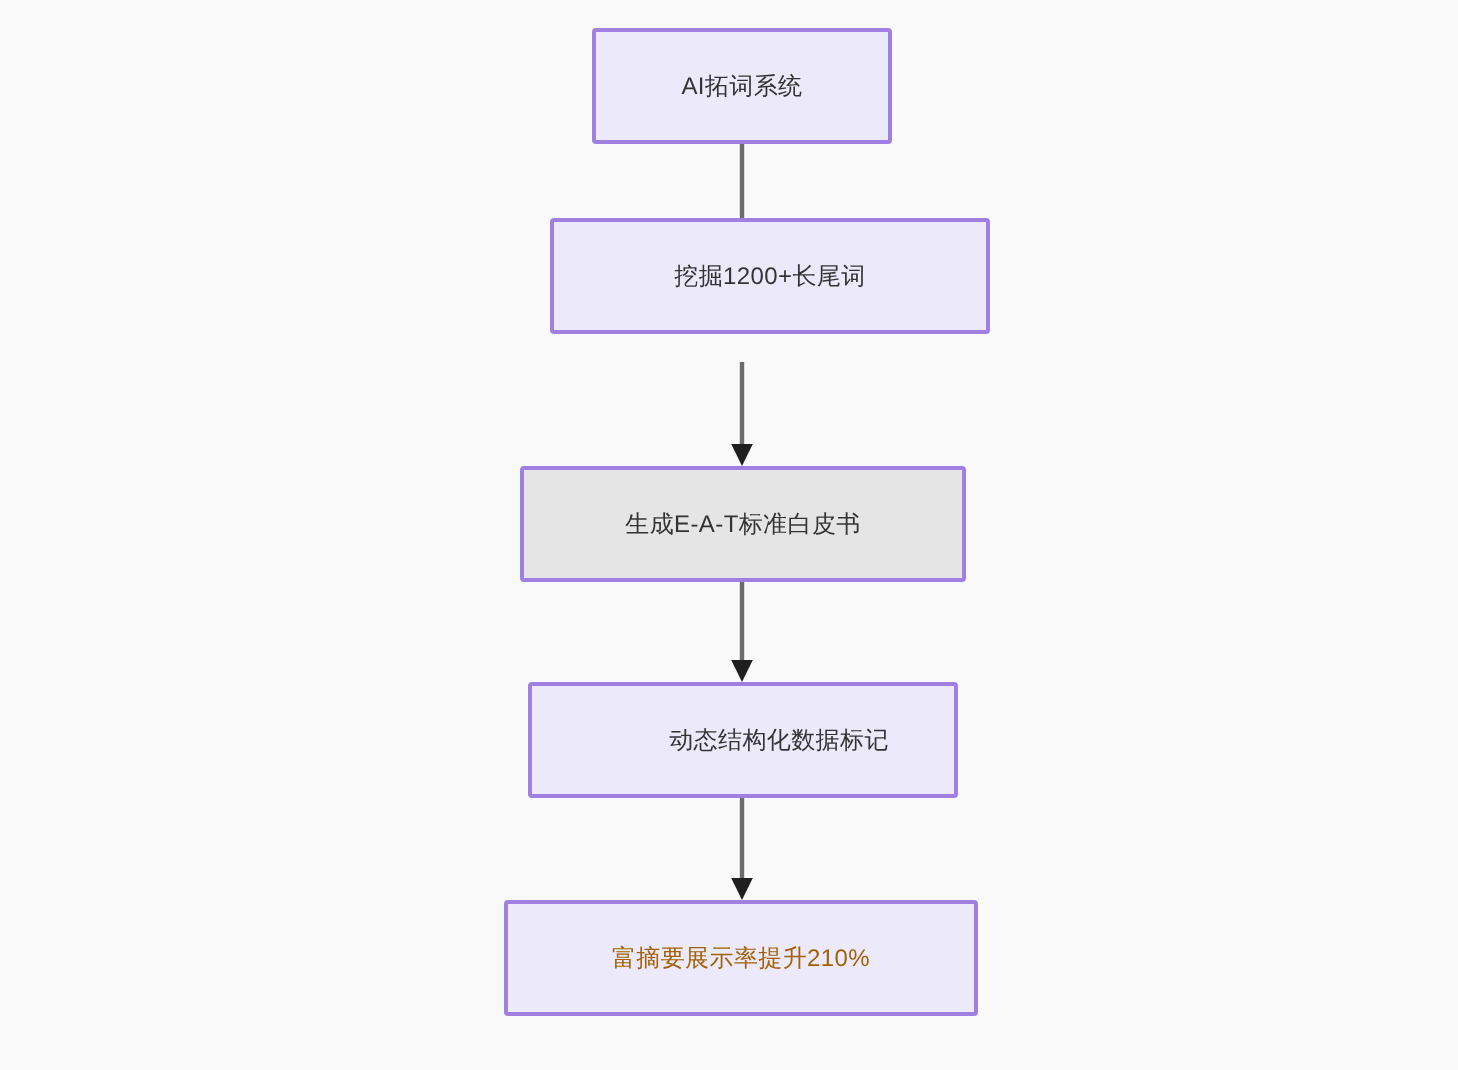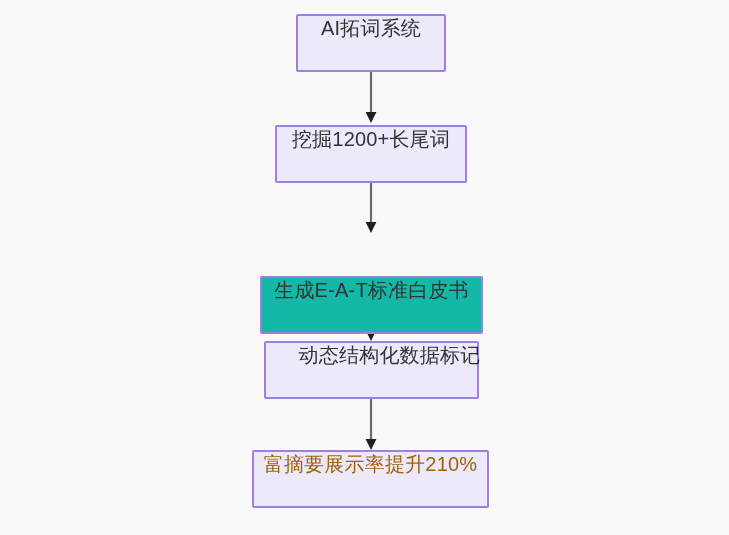--- a/index.html
+++ b/index.html
@@ -18,24 +18,24 @@
     width: 729px;
     height: 535px;
   }
   .node {
     position: absolute;
     box-sizing: border-box;
     background: #ece9fb;
     border: 2px solid #9f7fe0;
     border-radius: 2px;
     display: flex;
-    align-items: flex-start;
+    align-items: center;
     justify-content: center;
     color: #333333;
-    font-size: 20px;
+    font-size: 12px;
     line-height: 1.2;
     letter-spacing: 0.2px;
     white-space: nowrap;
   }
   .connector {
     position: absolute;
     width: 16px;
     pointer-events: none;
   }
   .connector svg {
@@ -73,25 +73,25 @@
     <svg width="16" height="51" viewBox="0 0 16 51">
       <line x1="8" y1="0" x2="8" y2="43" stroke="#6b6b6b" stroke-width="2.2"></line>
       <polygon points="8,51 2.6,40 13.4,40" fill="#1f1f1f"></polygon>
     </svg>
   </div>
 
   <div class="node" id="node-box-0" style="left: 296px; top: 14px; width: 150px; height: 58px; background: rgb(236, 233, 251); border-color: rgb(159, 127, 224); color: rgb(51, 51, 51);">
     <span>AI拓词系统</span>
   </div>
 
-  <div class="node" id="node-box-1" style="left: 275px; top: 125px; width: 192px; height: 58px; background: rgb(236, 233, 251); border-color: rgb(159, 127, 224); color: rgb(51, 51, 51);">
+  <div class="node" id="node-box-1" style="left: 275px; top: 109px; width: 220px; height: 58px; background: rgb(236, 233, 251); border-color: rgb(159, 127, 224); color: rgb(51, 51, 51);">
     <span>挖掘1200+长尾词</span>
   </div>
 
-  <div class="node" id="node-box-2" style="left: 260px; top: 233px; width: 223px; height: 58px; background: #14b8a6; border-color: rgb(159, 127, 224); color: rgb(51, 51, 51); margin-top: 43px;">
+  <div class="node" id="node-box-2" style="left: 260px; top: 233px; width: 223px; height: 58px; background: #e5e5e5; border-color: rgb(159, 127, 224); color: rgb(51, 51, 51);">
     <span>生成E-A-T标准白皮书</span>
   </div>
 
   <div class="node" id="node-box-3" style="left: 264px; top: 341px; width: 215px; height: 58px; background: rgb(236, 233, 251); border-color: rgb(159, 127, 224); color: rgb(51, 51, 51); padding-left: 36px;">
     <span>动态结构化数据标记</span>
   </div>
 
   <div class="node" id="node-box-4" style="left: 252px; top: 450px; width: 237px; height: 58px; background: rgb(236, 233, 251); border-color: rgb(159, 127, 224); color: #a16207;">
     <span>富摘要展示率提升210%</span>
   </div>

